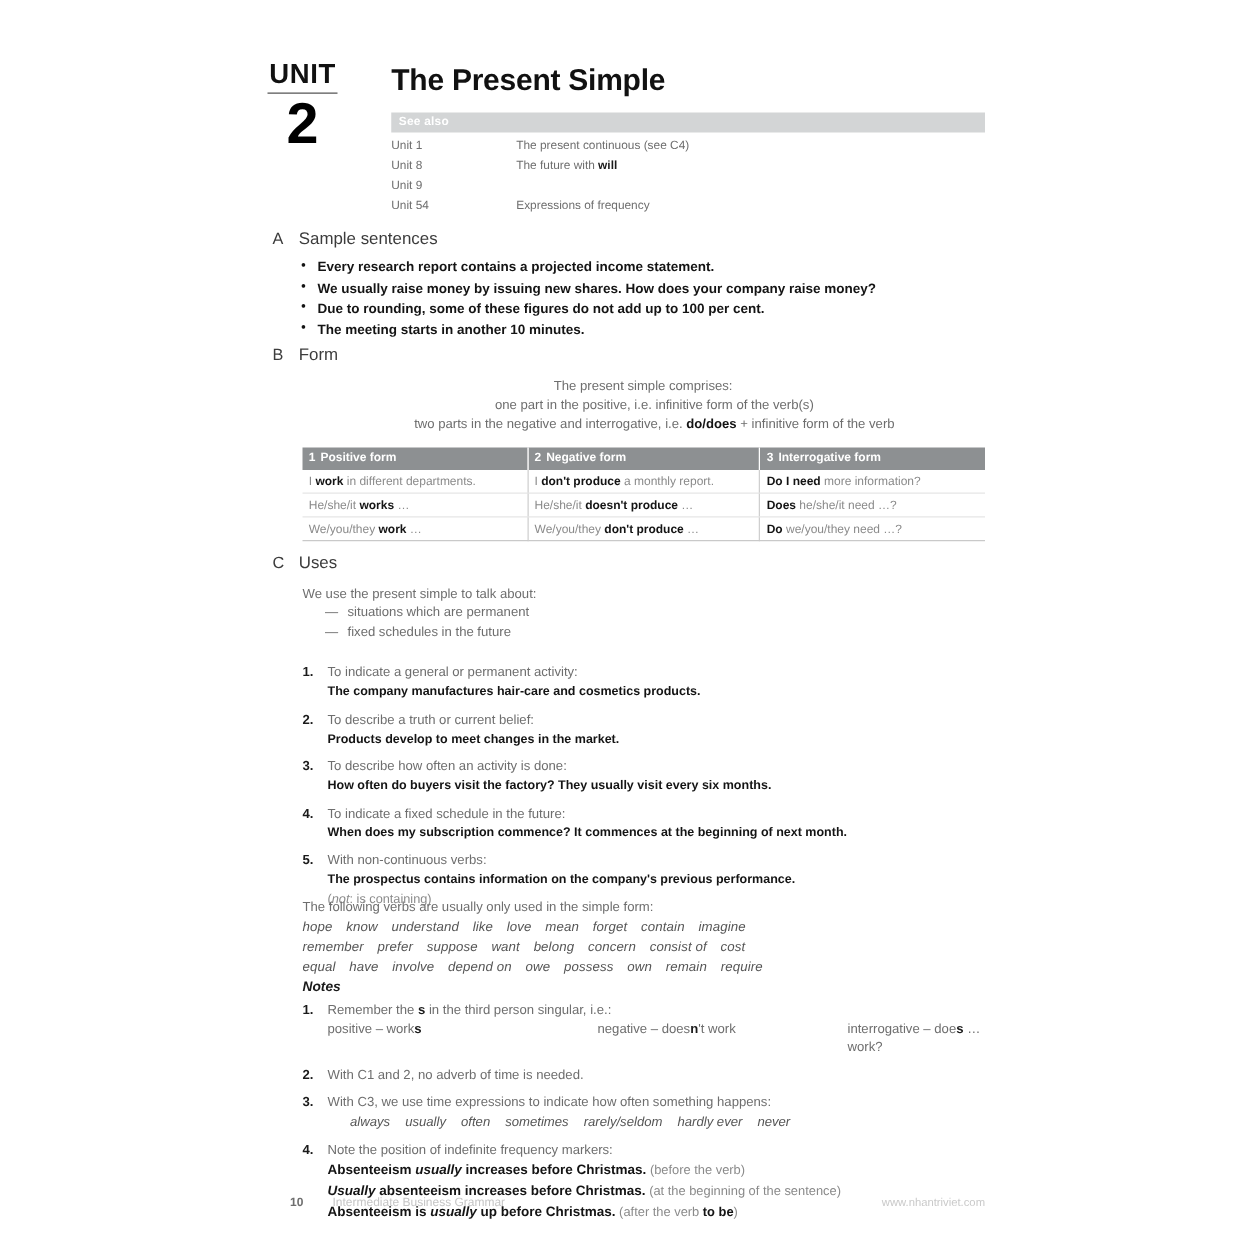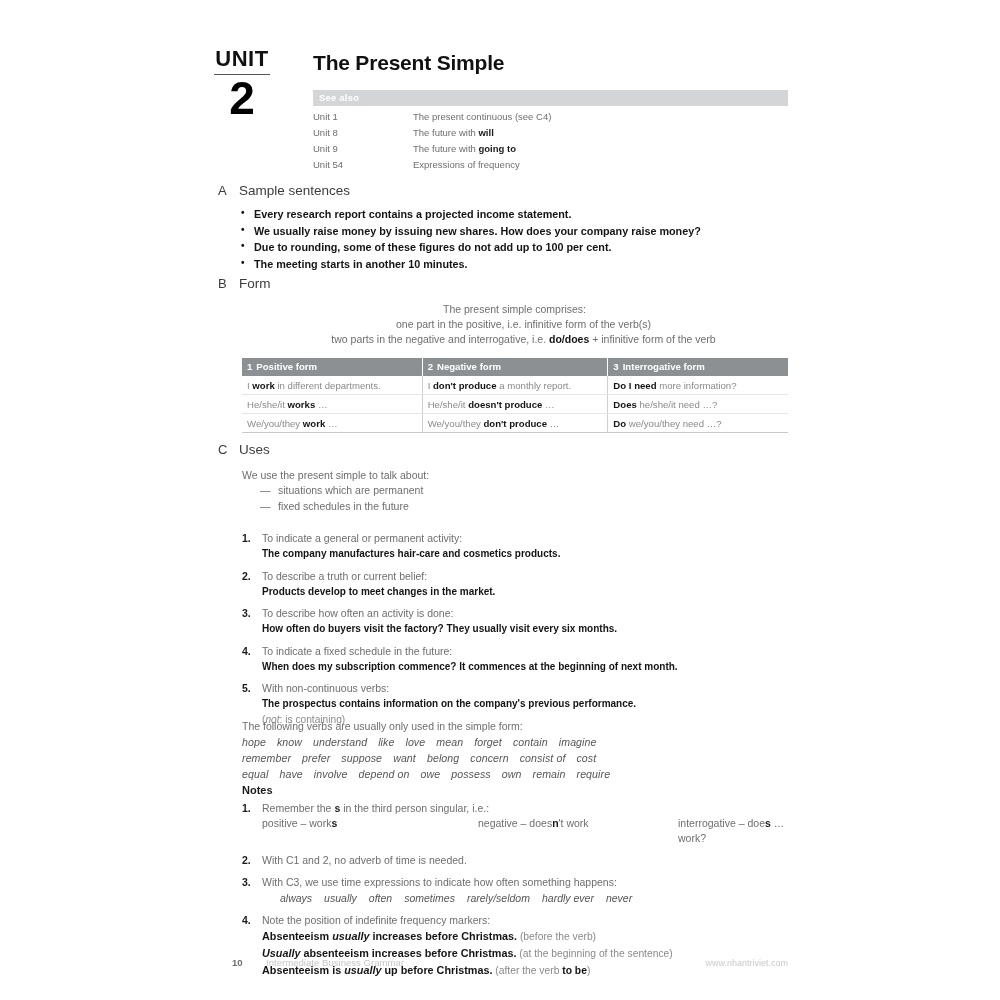--- a/index.html
+++ b/index.html
@@ -44,21 +44,21 @@
     font-size: 46px;
     font-weight: bold;
     color: #000000;
     line-height: 1.02;
     margin-top: -2px;
   }
 
   .page-title {
     position: absolute;
     left: 313px; top: 51px;
-    font-size: 21px;
+    font-size: 24px;
     font-weight: bold;
     color: #111111;
     letter-spacing: -0.2px;
   }
 
   
   .seealso {
     position: absolute;
     left: 313px; top: 90px;
     width: 475px;
@@ -195,20 +195,21 @@
     color: #555555;
     line-height: 16px;
     letter-spacing: 0.1px;
   }
   .verb-line span { margin-right: 11px; }
 
   .notes-title {
     font-size: 11px;
     font-weight: bold;
     color: #1a1a1a;
+    font-style: italic;
   }
 
   .note-cols {
     display: flex;
     font-size: 10.5px;
     color: #6e6e6e;
   }
   .note-cols > div:nth-child(1) { width: 216px; flex: none; }
   .note-cols > div:nth-child(2) { width: 200px; flex: none; }
   .note-cols b { color: #1a1a1a; }
@@ -265,21 +266,20 @@
       <div class="seealso-row">
         <div class="seealso-unit">Unit 1</div>
         <div class="seealso-desc"><span>The present continuous (see C4)</span></div>
       </div>
       <div class="seealso-row">
         <div class="seealso-unit">Unit 8</div>
         <div class="seealso-desc"><span>The future with </span><b>will</b></div>
       </div>
       <div class="seealso-row">
         <div class="seealso-unit">Unit 9</div>
-        <div class="seealso-desc"><span>The future with </span><b>going to</b></div>
       </div>
       <div class="seealso-row">
         <div class="seealso-unit">Unit 54</div>
         <div class="seealso-desc"><span>Expressions of frequency</span></div>
       </div>
     </div>
   </div>
 
   <div class="sec-head" style="left:218px; top:183px;">
     <span class="sec-letter">A</span>

